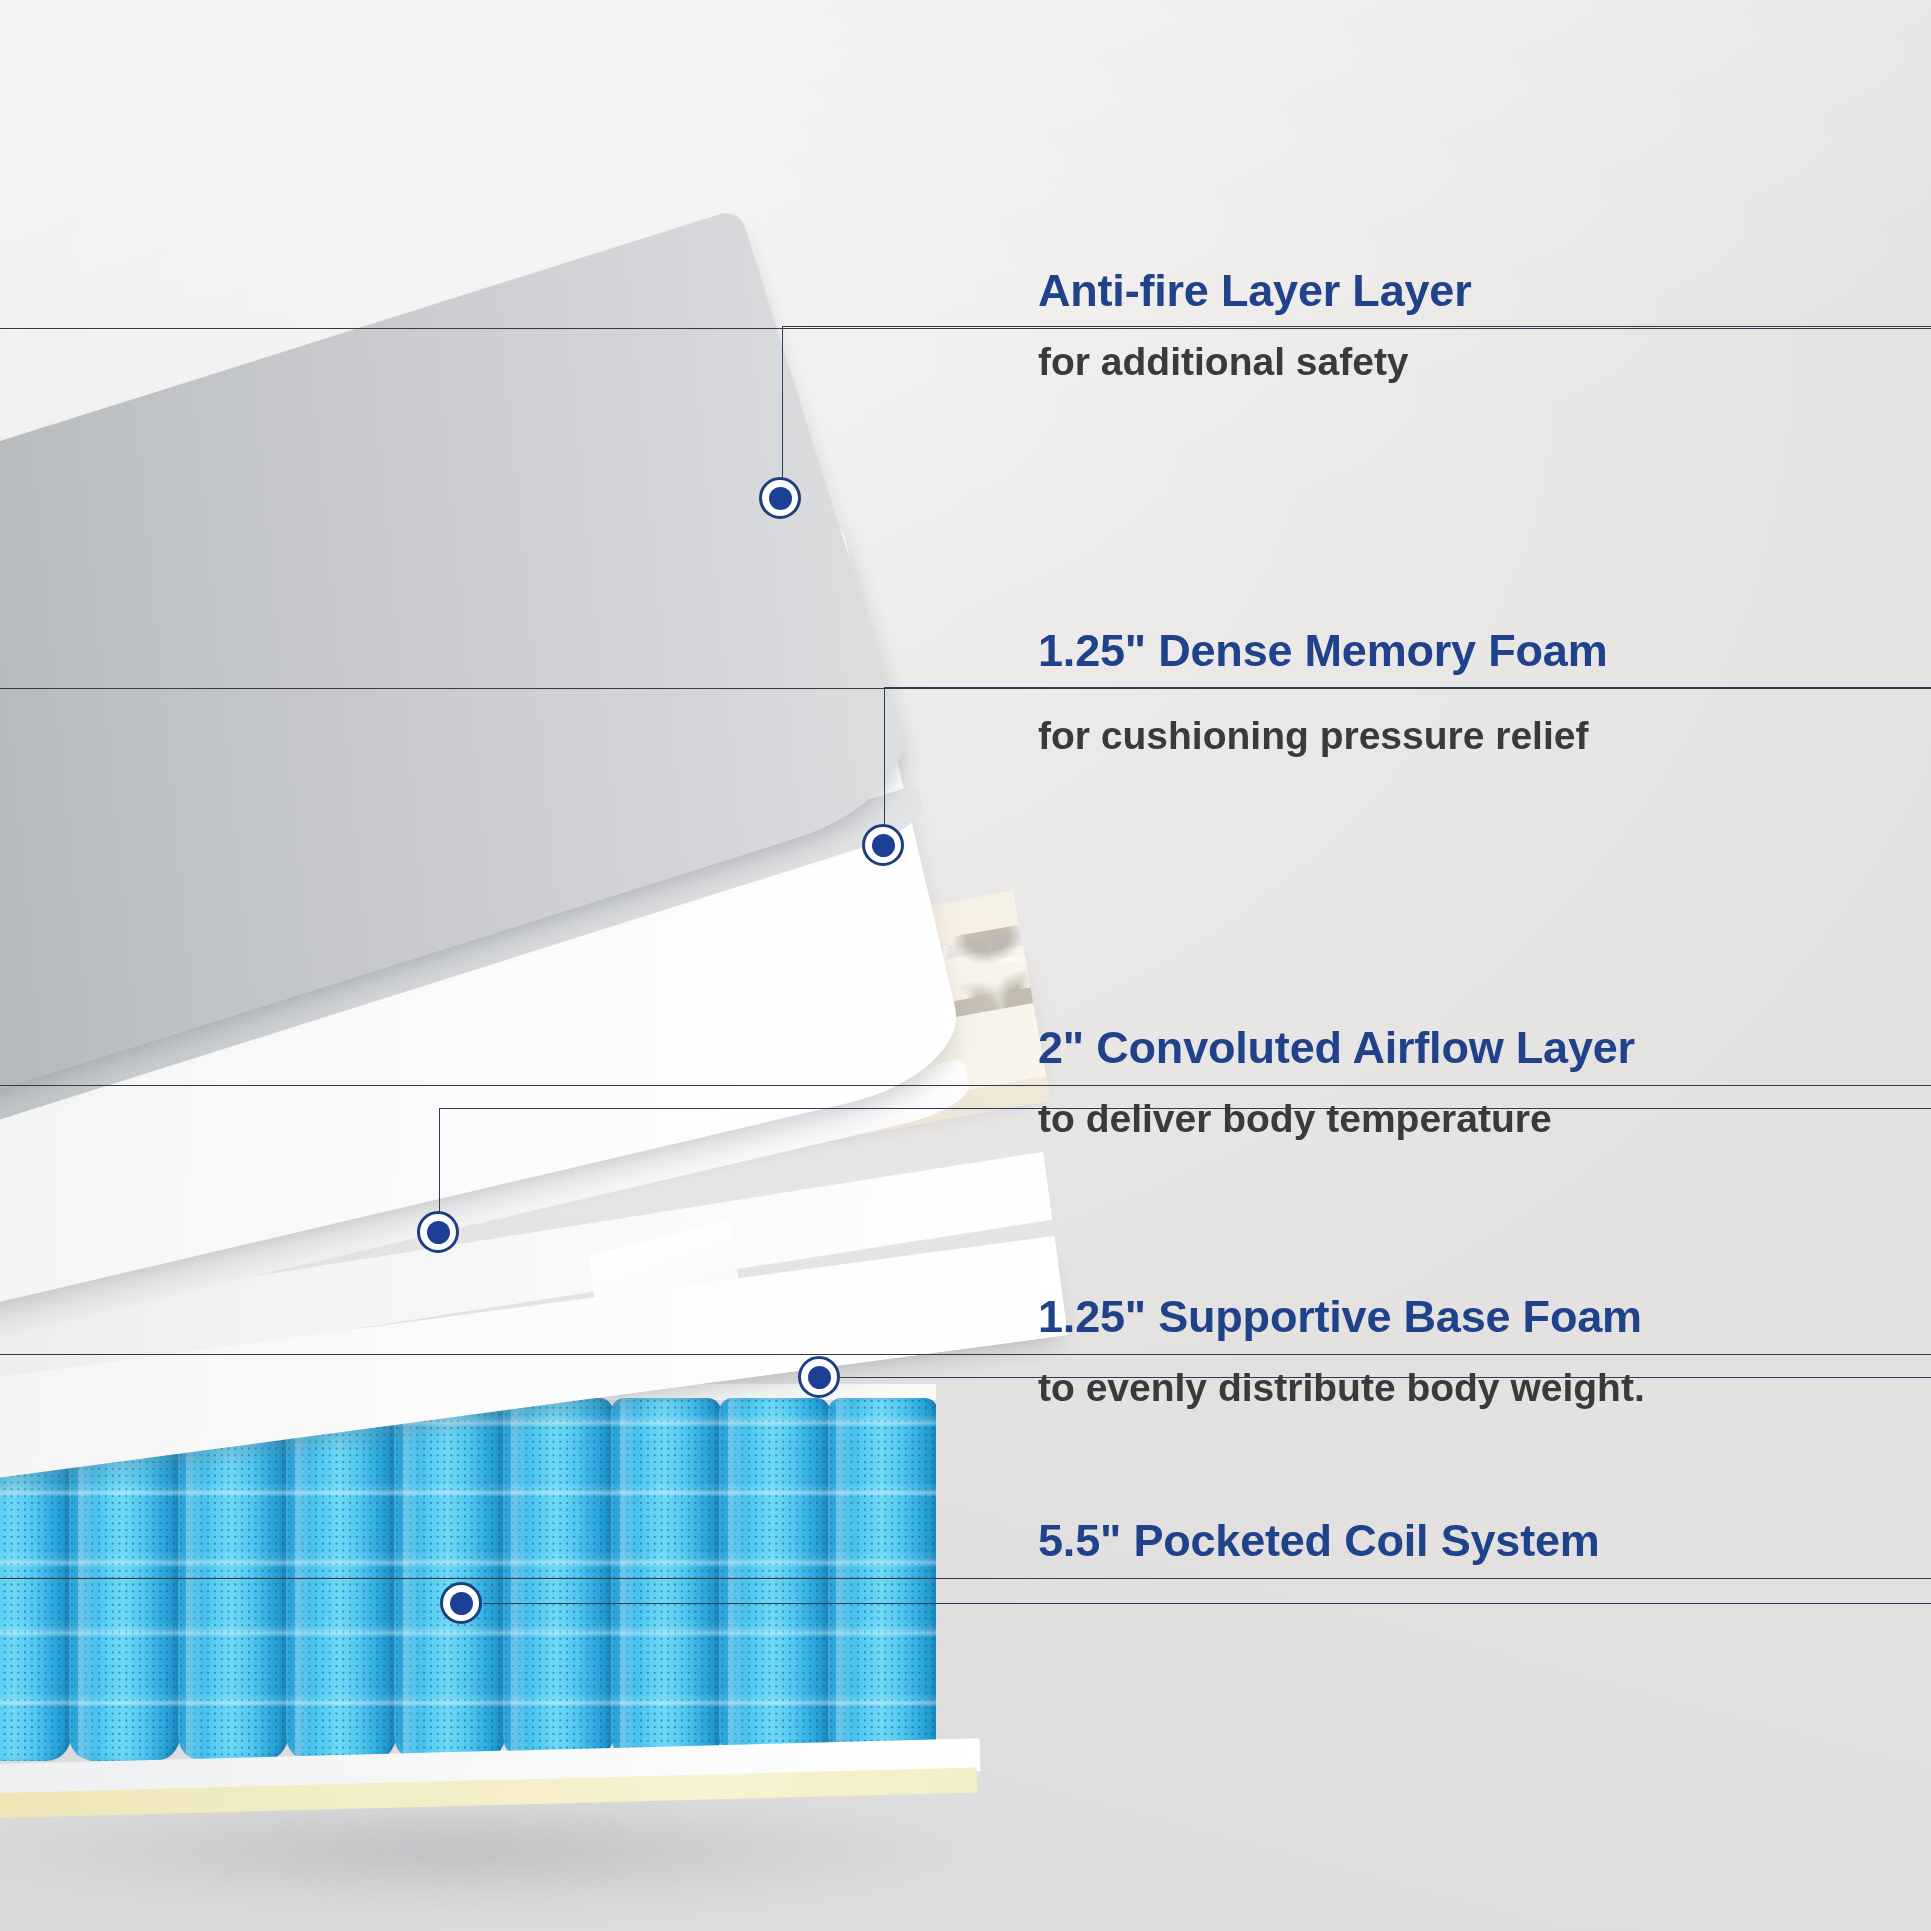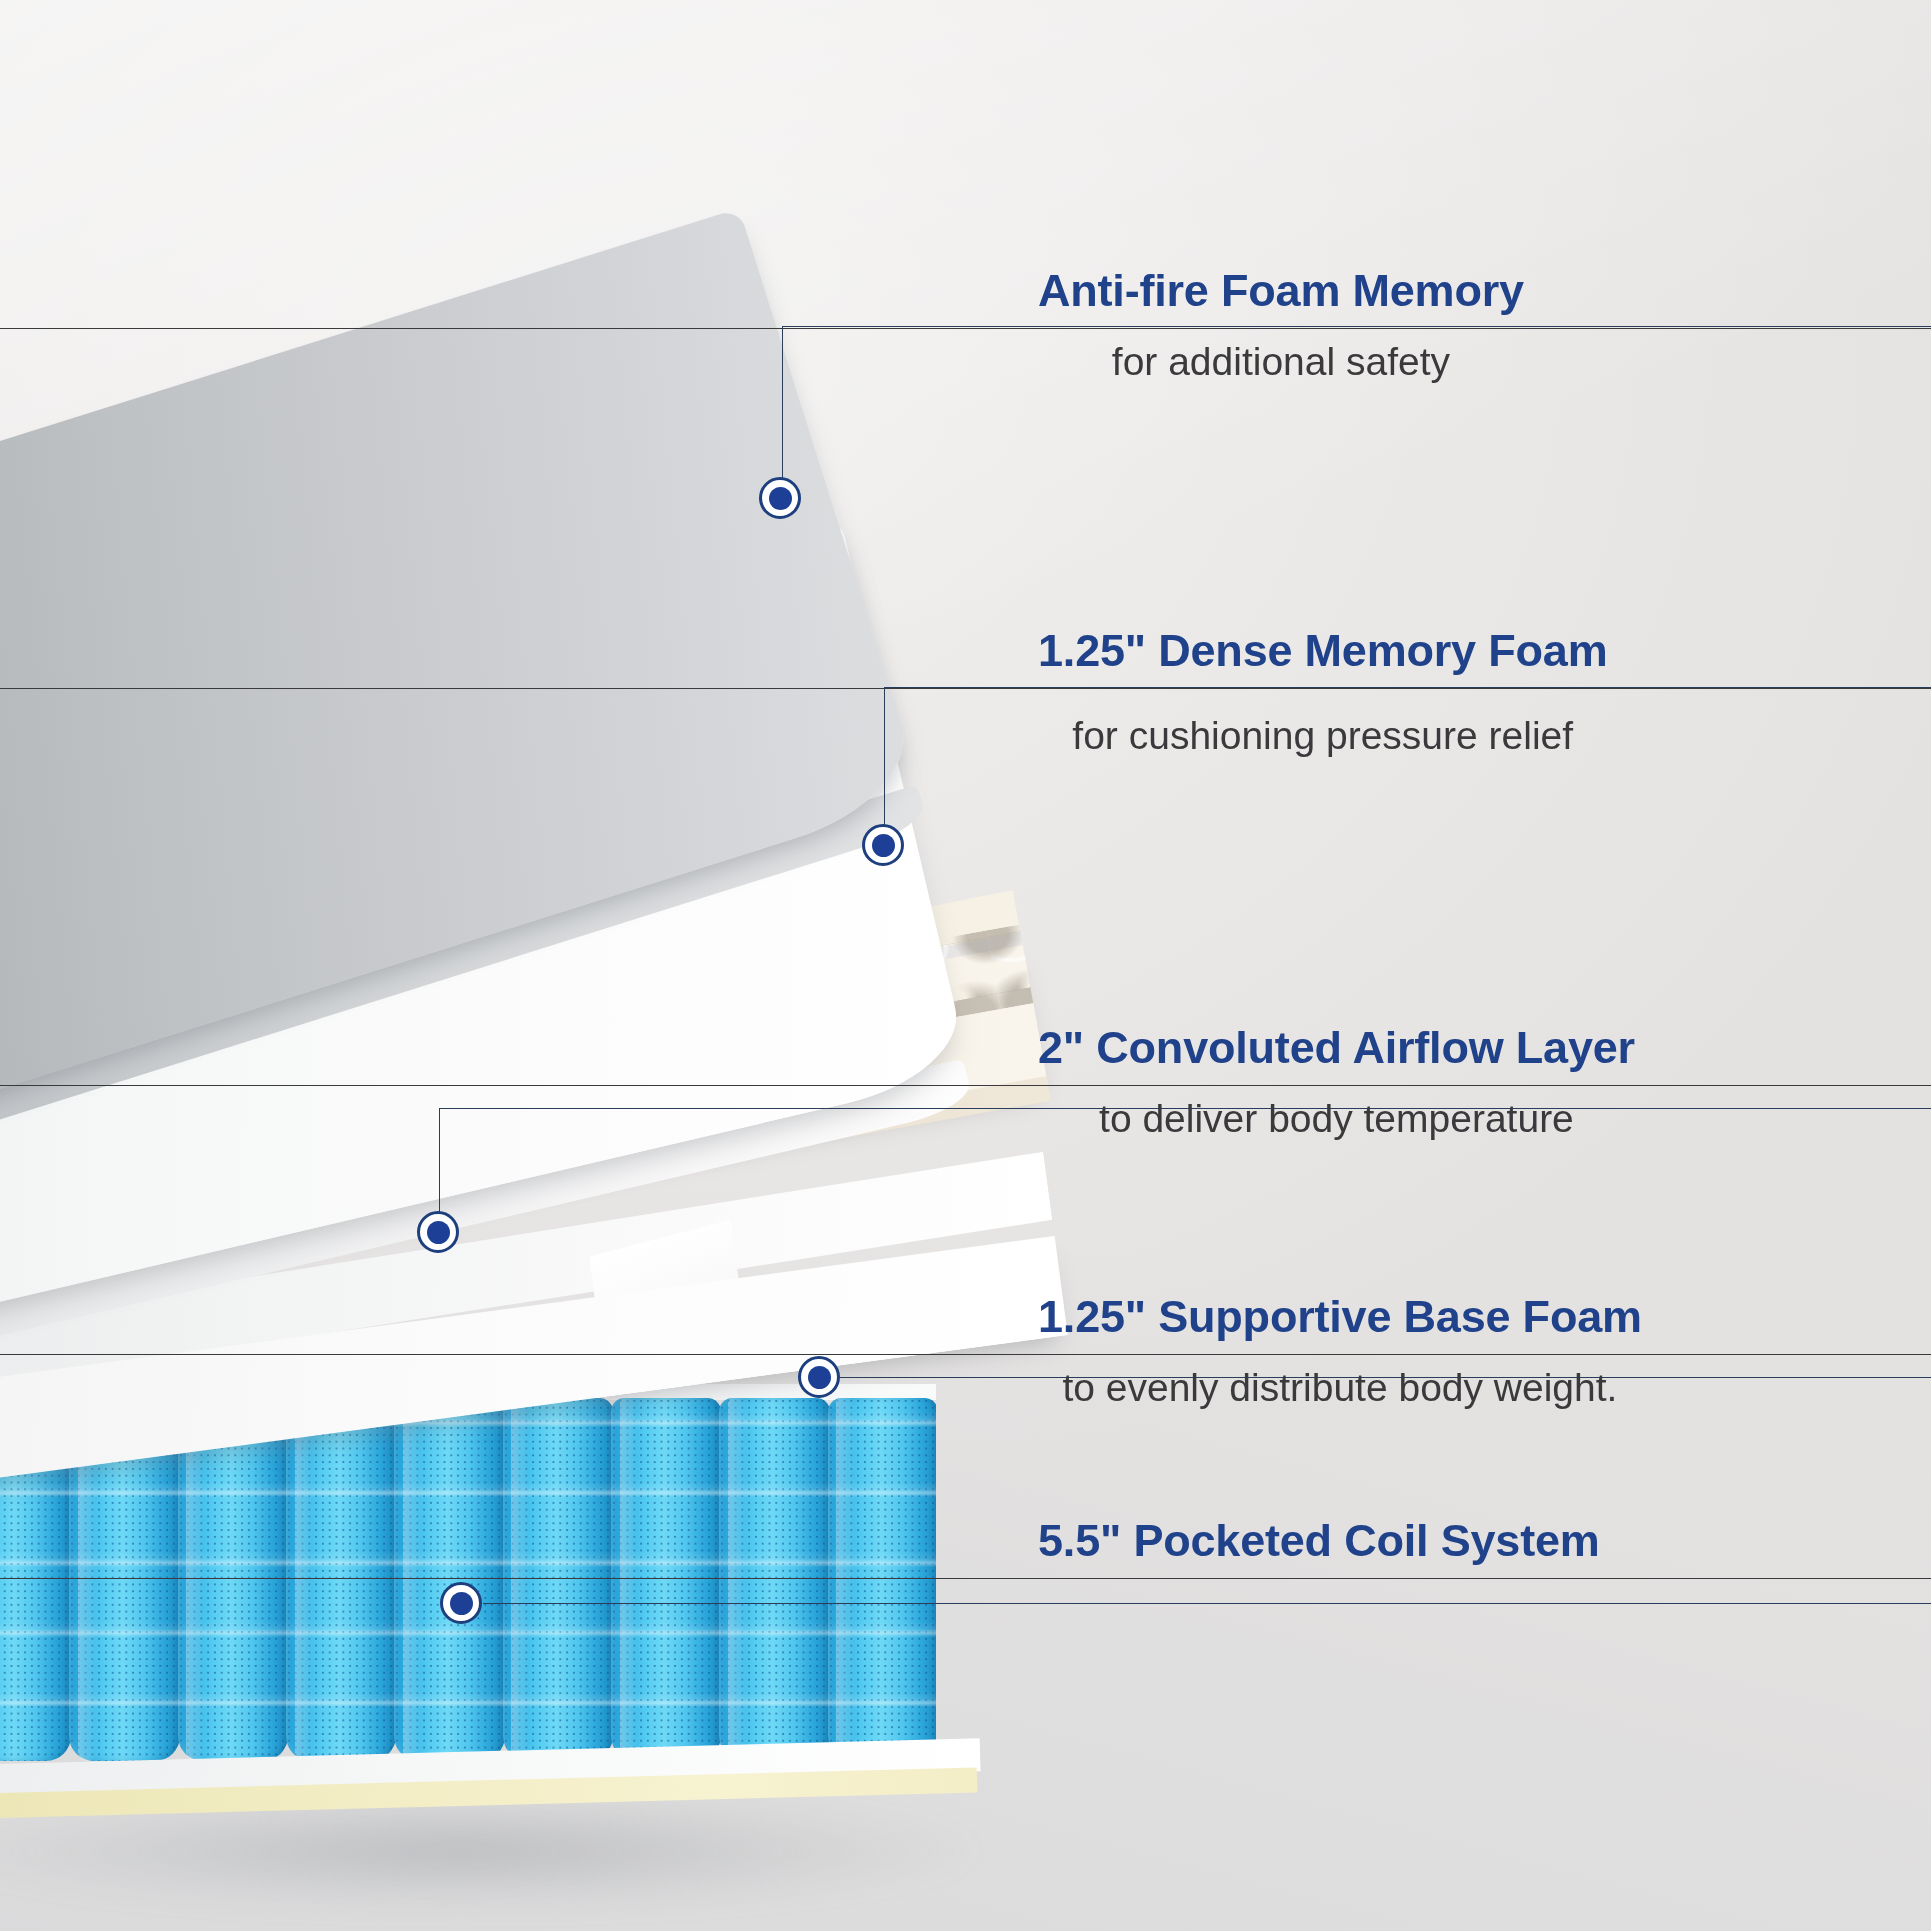--- a/index.html
+++ b/index.html
@@ -274,25 +274,24 @@
   }
   .callout .c-rule {
     position: absolute;
     left: -1038px;
     width: 1931px;
     height: 0;
     border-top: 1.9px solid #3a3a3c;
   }
   .callout .c-sub {
     font-size: 39px;
-    font-weight: 400;
+    font-weight: 700;
     color: #3a3a3c;
     white-space: nowrap;
     line-height: 1.0;
-    text-align: center;
   }
 
   
   .leader {
     position: absolute;
     pointer-events: none;
   }
   .leader .seg-v {
     position: absolute;
     width: 0;
@@ -401,21 +400,21 @@
       <i></i>
     </div>
   <div class="dot" style="left:798px; top:1356px;">
       <i></i>
     </div>
   <div class="dot" style="left:440px; top:1582px;">
       <i></i>
     </div>
 
   <div class="callout" style="top:268px;">
-    <div class="c-title">Anti-fire Foam Memory</div>
+    <div class="c-title">Anti-fire Layer Layer</div>
     <div class="c-rule" style="top:60px;"></div>
     <div class="c-sub" style="margin-top:29px;">for additional safety</div>
   </div>
 
   <div class="callout" style="top:628px;">
     <div class="c-title">1.25" Dense Memory Foam</div>
     <div class="c-rule" style="top:60px;"></div>
     <div class="c-sub" style="margin-top:43px;">for cushioning pressure relief</div>
   </div>
 

